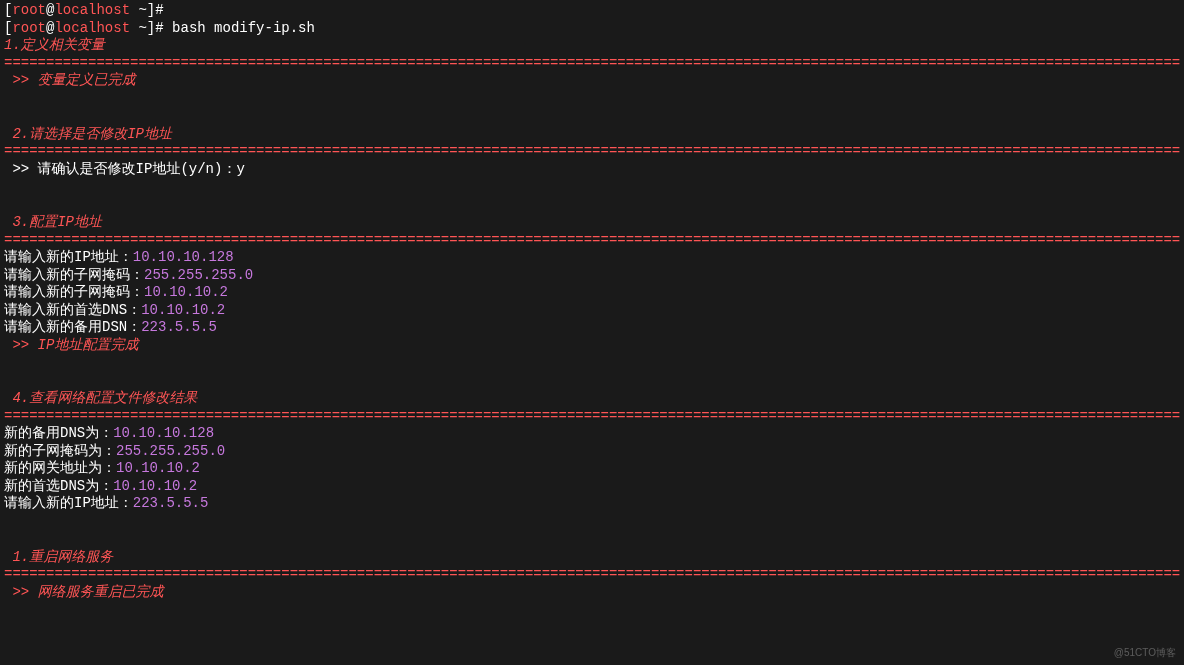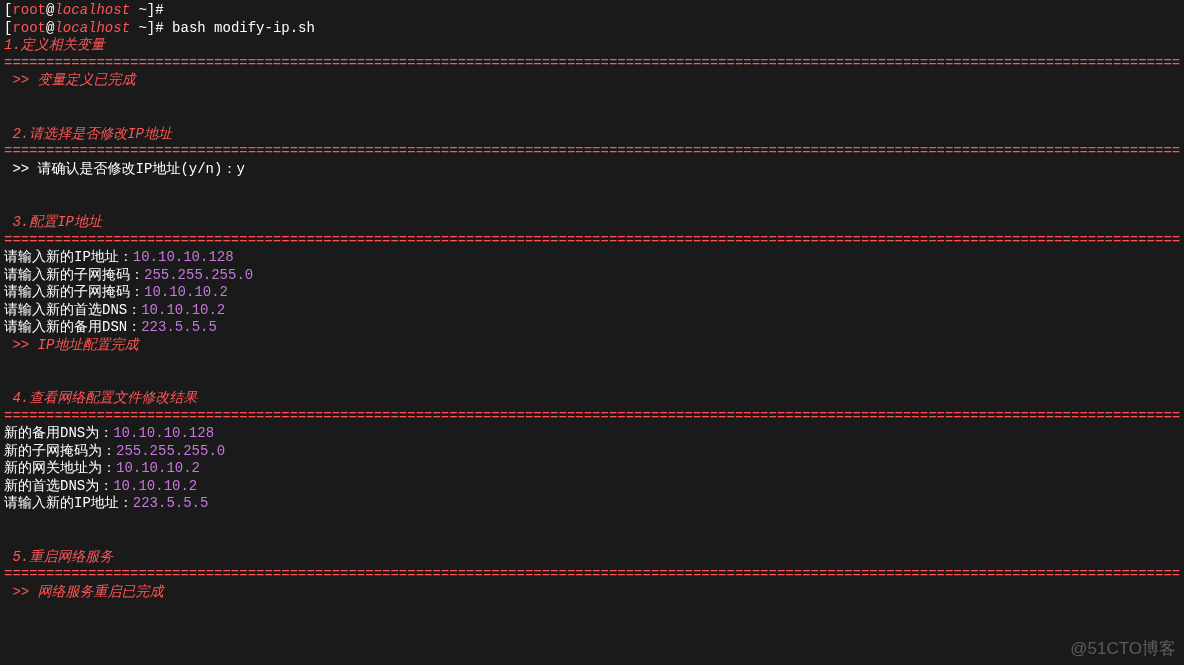--- a/index.html
+++ b/index.html
@@ -10,37 +10,37 @@
     font-size: 14px;
     line-height: 1.25;
     padding: 2px 4px;
     width: 1184px;
     height: 665px;
     overflow: hidden;
     position: relative;
   }
   .line { white-space: pre; }
   .prompt-user { color: #ff5555; margin-top: 16px; }
-  .prompt-host { color: #ff5555; font-style: italic; }
+  .prompt-host { color: #ff5555; }
   .white { color: #ffffff; }
   .red { color: #ff5555; font-style: italic; }
   .magenta { color: #c678dd; }
   .divider {
     color: #ff5555;
     letter-spacing: 0;
     white-space: pre;
     overflow: hidden;
   }
   .section-gap { height: 36px; }
   .watermark {
     position: absolute;
     right: 8px;
     bottom: 6px;
     color: #888;
-    font-size: 17px;
+    font-size: 10px;
     opacity: 0.6;
     font-family: sans-serif;
   }
 </style>
 </head>
 <body>
 
 <div class="line"><span class="white">[</span><span class="prompt-user">root</span><span class="white">@</span><span class="prompt-host">localhost</span><span class="white"> </span><span class="white">~</span><span class="white">]# </span><span class="white"></span></div>
 
 <div class="line"><span class="white">[</span><span class="prompt-user">root</span><span class="white">@</span><span class="prompt-host">localhost</span><span class="white"> </span><span class="white">~</span><span class="white">]# </span><span class="white">bash modify-ip.sh</span></div>
@@ -71,17 +71,17 @@
 <div class="line red"> 4.查看网络配置文件修改结果</div>
 <div class="divider">============================================================================================================================================</div>
 <div class="line"><span class="white">新的备用DNS为：</span><span class="magenta">10.10.10.128</span></div>
 <div class="line"><span class="white">新的子网掩码为：</span><span class="magenta">255.255.255.0</span></div>
 <div class="line"><span class="white">新的网关地址为：</span><span class="magenta">10.10.10.2</span></div>
 <div class="line"><span class="white">新的首选DNS为：</span><span class="magenta">10.10.10.2</span></div>
 <div class="line"><span class="white">请输入新的IP地址：</span><span class="magenta">223.5.5.5</span></div>
 
 <div class="section-gap"></div>
 
-<div class="line red"> 5.重启网络服务</div>
+<div class="line red"> 1.重启网络服务</div>
 <div class="divider">============================================================================================================================================</div>
 <div class="line red"> &gt;&gt; 网络服务重启已完成</div>
 
 <div class="watermark">@51CTO博客</div>
 
 </body></html>

